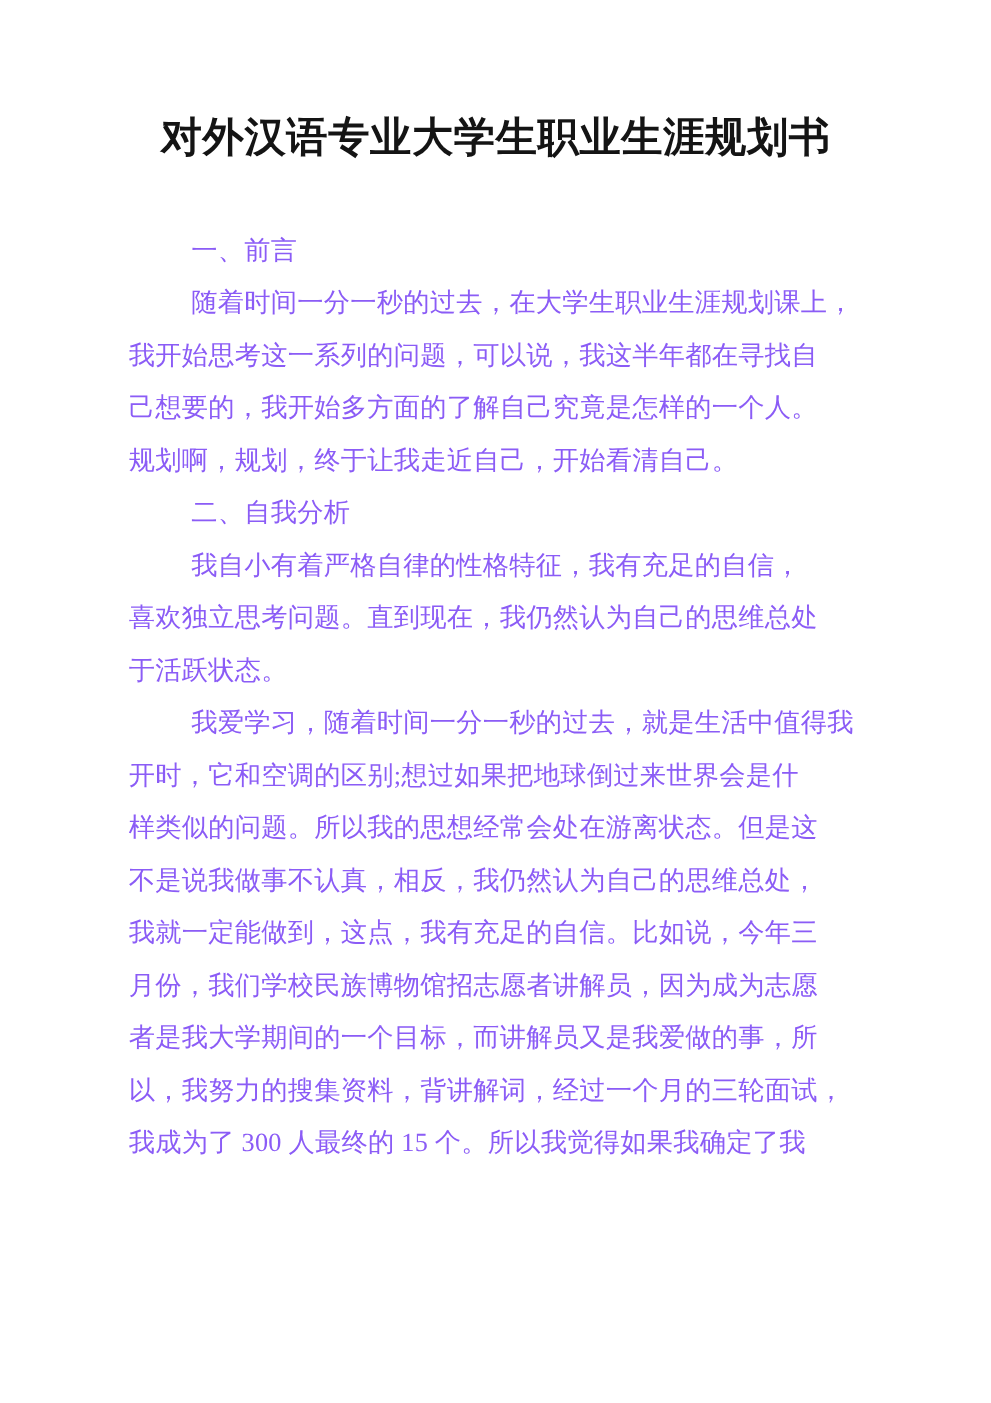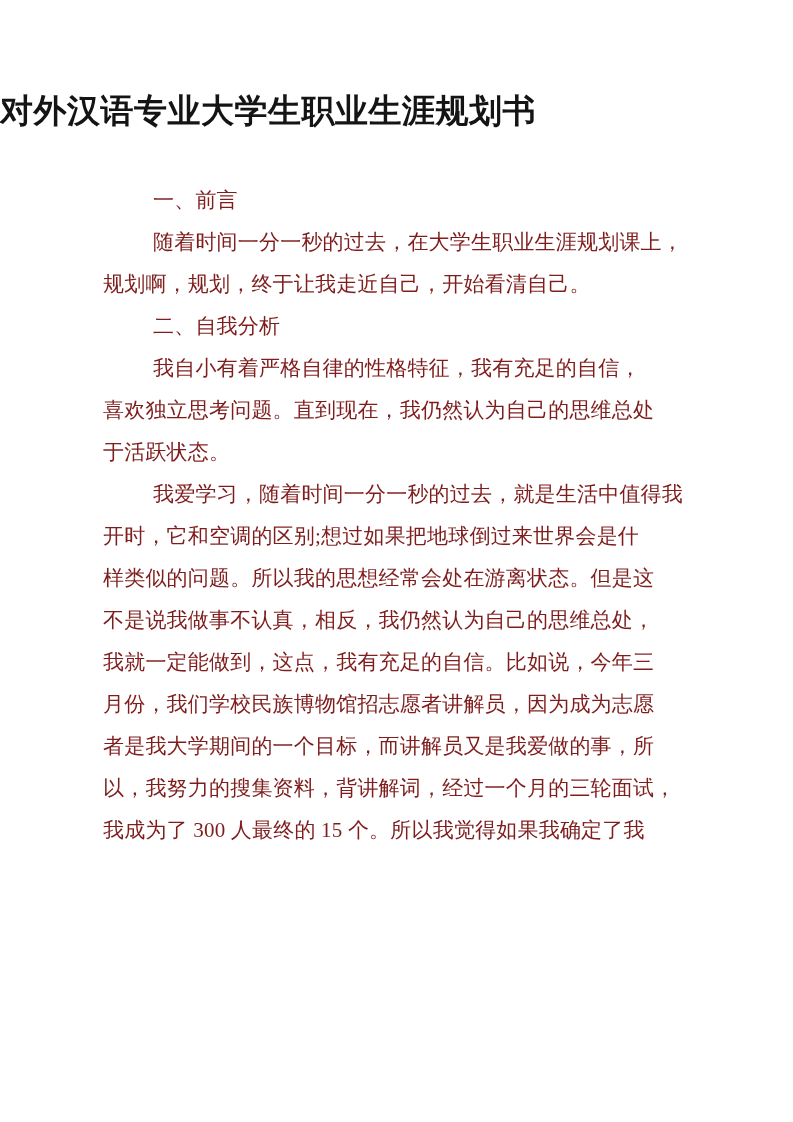--- a/index.html
+++ b/index.html
@@ -14,55 +14,57 @@
     background: #ffffff;
     overflow: hidden;
     font-family: "Liberation Serif", "DejaVu Serif", serif;
   }
   .doc-title {
     position: absolute;
     top: 88px;
     left: 0;
     width: 793px;
     margin: 0;
-    text-align: left;
+    text-align: center;
     font-size: 33px;
     line-height: 46px;
     font-weight: bold;
     color: #141414;
     letter-spacing: 0.5px;
     white-space: nowrap;
   }
   .doc-body {
     position: absolute;
     top: 179px;
     left: 103px;
     width: 600px;
     color: #383838;
   }
   .line {
     font-size: 21px;
     line-height: 42px;
     height: 42px;
     letter-spacing: 0.2px;
     white-space: nowrap;
-    color: #7f1d1d;
+    color: #8b5cf6;
   }
   .line.ind {
     padding-left: 50px;
   }
 </style>
 </head>
 <body>
 
 <div class="page">
   <h1 class="doc-title">对外汉语专业大学生职业生涯规划书</h1>
   <div class="doc-body">
       <div class="line ind">一、前言</div>
       <div class="line ind">随着时间一分一秒的过去，在大学生职业生涯规划课上，</div>
+      <div class="line">我开始思考这一系列的问题，可以说，我这半年都在寻找自</div>
+      <div class="line">己想要的，我开始多方面的了解自己究竟是怎样的一个人。</div>
       <div class="line">规划啊，规划，终于让我走近自己，开始看清自己。</div>
       <div class="line ind">二、自我分析</div>
       <div class="line ind">我自小有着严格自律的性格特征，我有充足的自信，</div>
       <div class="line">喜欢独立思考问题。直到现在，我仍然认为自己的思维总处</div>
       <div class="line">于活跃状态。</div>
       <div class="line ind">我爱学习，随着时间一分一秒的过去，就是生活中值得我</div>
       <div class="line">开时，它和空调的区别;想过如果把地球倒过来世界会是什</div>
       <div class="line">样类似的问题。所以我的思想经常会处在游离状态。但是这</div>
       <div class="line">不是说我做事不认真，相反，我仍然认为自己的思维总处，</div>
       <div class="line">我就一定能做到，这点，我有充足的自信。比如说，今年三</div>

